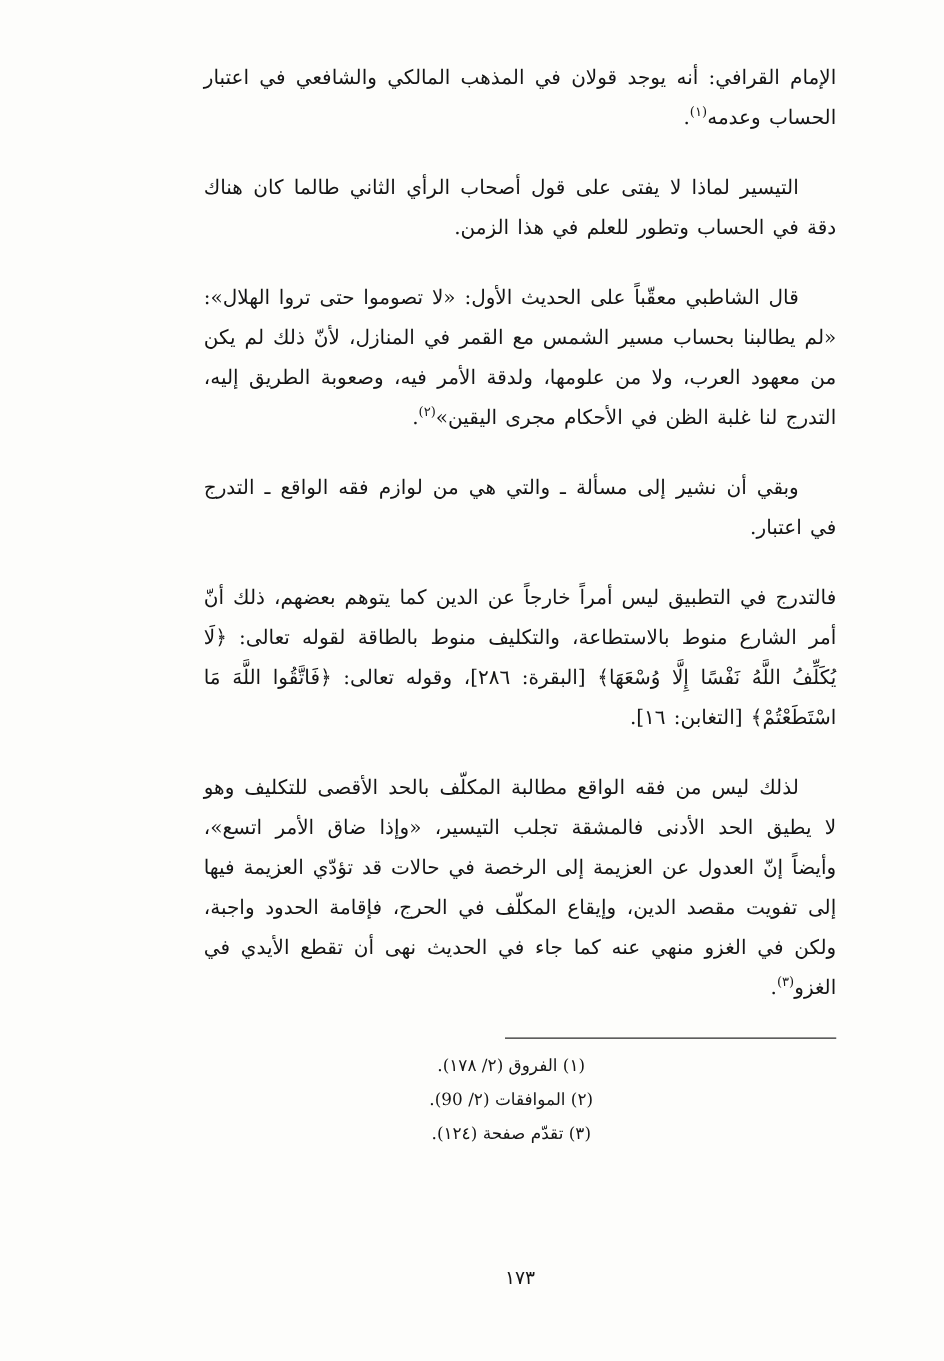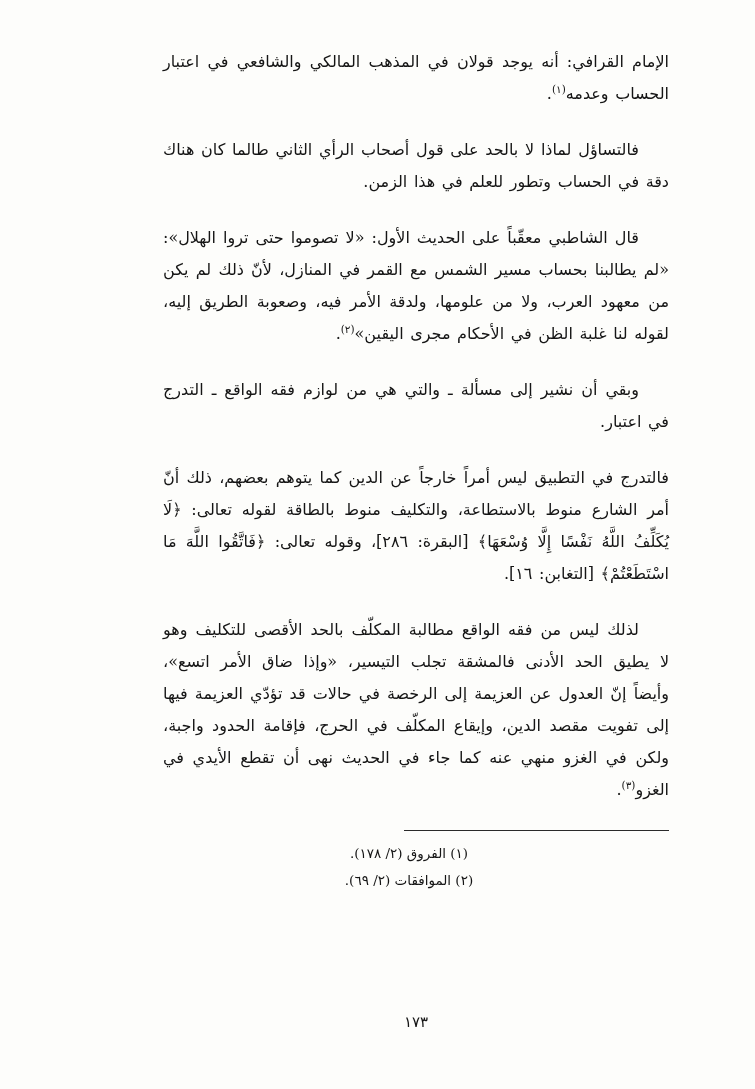--- a/index.html
+++ b/index.html
@@ -64,35 +64,36 @@
 </style>
 </head>
 <body>
 
 <div class="page">
 
   <div class="body-text">
 
     <p class="para flush"><span>الإمام القرافي: أنه يوجد قولان في المذهب المالكي والشافعي في اعتبار الحساب وعدمه</span><sup class="fnref">(١)</sup><span>.</span></p>
 
-    <p class="para"><span>فالتساؤل لماذا لا بالحد على قول أصحاب الرأي الثاني طالما كان هناك دقة في الحساب وتطور للعلم في هذا الزمن.</span><sup class="fnref"></sup><span></span></p>
+    <p class="para"><span>التيسير لماذا لا يفتى على قول أصحاب الرأي الثاني طالما كان هناك دقة في الحساب وتطور للعلم في هذا الزمن.</span><sup class="fnref"></sup><span></span></p>
 
-    <p class="para"><span>قال الشاطبي معقّباً على الحديث الأول: «لا تصوموا حتى تروا الهلال»: «لم يطالبنا بحساب مسير الشمس مع القمر في المنازل، لأنّ ذلك لم يكن من معهود العرب، ولا من علومها، ولدقة الأمر فيه، وصعوبة الطريق إليه، لقوله لنا غلبة الظن في الأحكام مجرى اليقين»</span><sup class="fnref">(٢)</sup><span>.</span></p>
+    <p class="para"><span>قال الشاطبي معقّباً على الحديث الأول: «لا تصوموا حتى تروا الهلال»: «لم يطالبنا بحساب مسير الشمس مع القمر في المنازل، لأنّ ذلك لم يكن من معهود العرب، ولا من علومها، ولدقة الأمر فيه، وصعوبة الطريق إليه، التدرج لنا غلبة الظن في الأحكام مجرى اليقين»</span><sup class="fnref">(٢)</sup><span>.</span></p>
 
     <p class="para"><span>وبقي أن نشير إلى مسألة ـ والتي هي من لوازم فقه الواقع ـ التدرج في اعتبار.</span><sup class="fnref"></sup><span></span></p>
 
     <p class="para flush"><span>فالتدرج في التطبيق ليس أمراً خارجاً عن الدين كما يتوهم بعضهم، ذلك أنّ أمر الشارع منوط بالاستطاعة، والتكليف منوط بالطاقة لقوله تعالى: ﴿لَا يُكَلِّفُ اللَّهُ نَفْسًا إِلَّا وُسْعَهَا﴾ [البقرة: ٢٨٦]، وقوله تعالى: ﴿فَاتَّقُوا اللَّهَ مَا اسْتَطَعْتُمْ﴾ [التغابن: ١٦].</span><sup class="fnref"></sup><span></span></p>
 
     <p class="para"><span>لذلك ليس من فقه الواقع مطالبة المكلّف بالحد الأقصى للتكليف وهو لا يطيق الحد الأدنى فالمشقة تجلب التيسير، «وإذا ضاق الأمر اتسع»، وأيضاً إنّ العدول عن العزيمة إلى الرخصة في حالات قد تؤدّي العزيمة فيها إلى تفويت مقصد الدين، وإيقاع المكلّف في الحرج، فإقامة الحدود واجبة، ولكن في الغزو منهي عنه كما جاء في الحديث نهى أن تقطع الأيدي في الغزو</span><sup class="fnref">(٣)</sup><span>.</span></p>
 
 
   </div>
 
   <div class="fn-divider"></div>
 
   <div class="footnotes">
     <p class="footnote">(١) الفروق (٢/ ١٧٨).</p>
-    <p class="footnote">(٢) الموافقات (٢/ ٦٩).</p>
+    <p class="footnote">(٢) الموافقات (٢/ 90).</p>
+    <p class="footnote">(٣) تقدّم صفحة (١٢٤).</p>
   </div>
 
   <div class="page-number">١٧٣</div>
 
 </div>
 
 </body></html>

